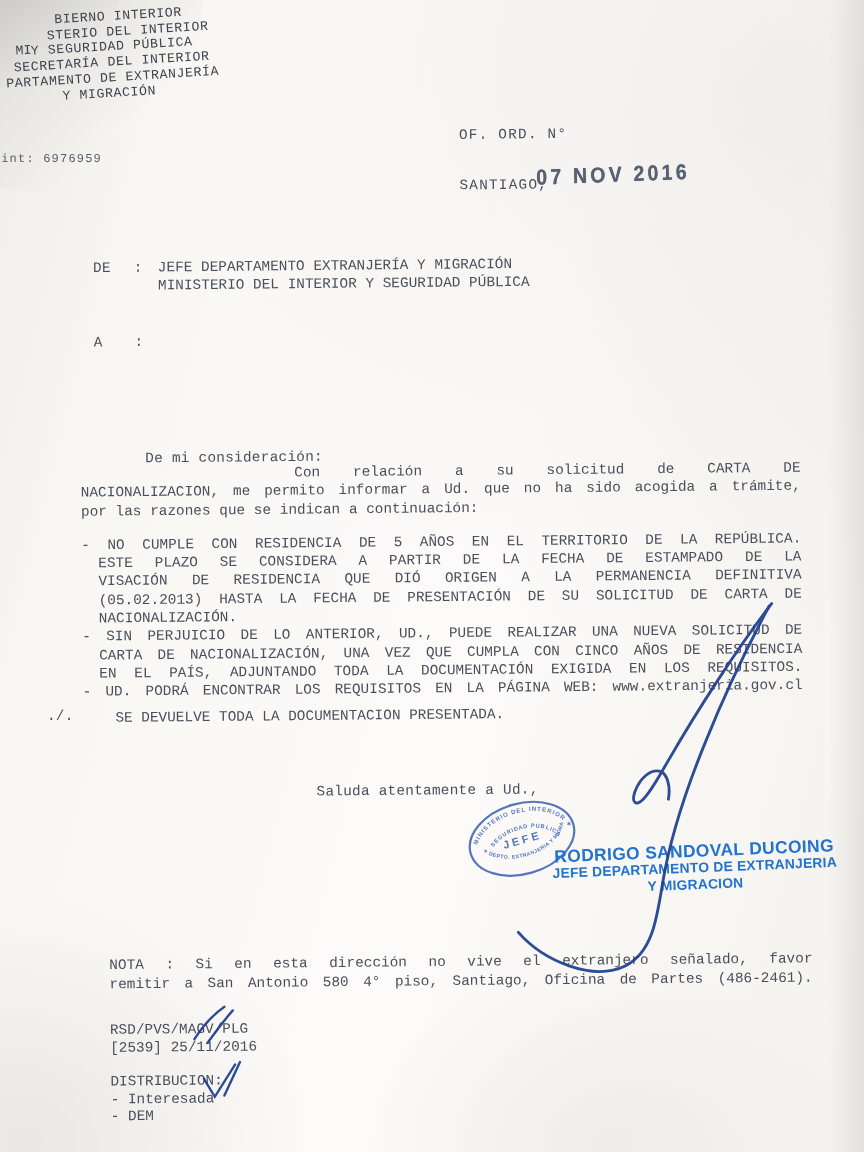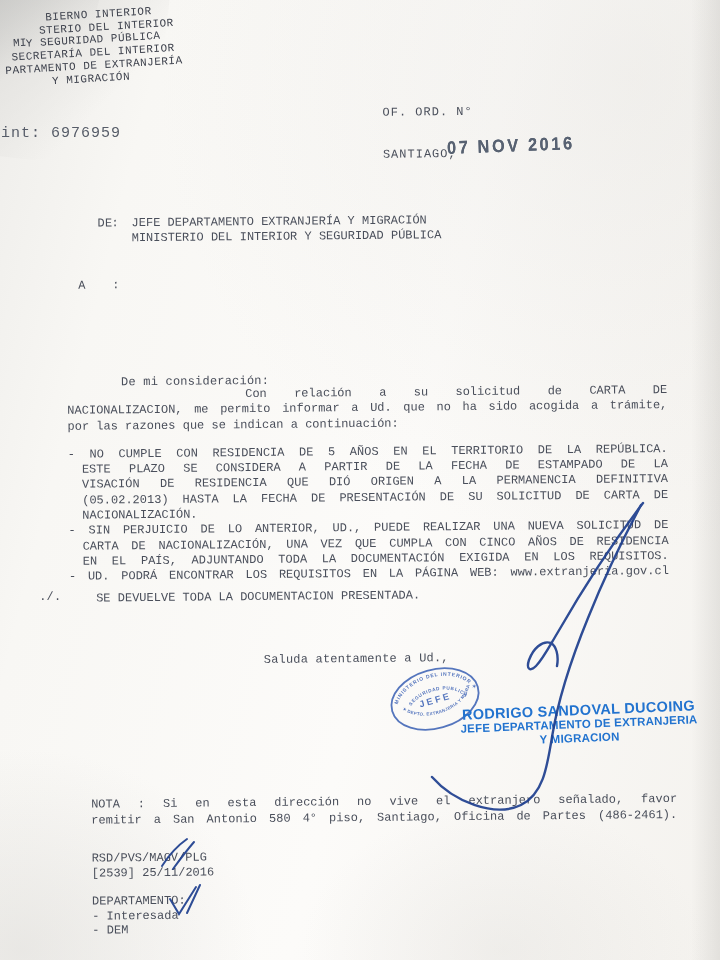--- a/index.html
+++ b/index.html
@@ -20,38 +20,38 @@
     background:linear-gradient(128deg,#c6c6c4 6%,#e4e3e0 42%,rgba(250,250,248,0) 72%);}
   .fold2{position:absolute;left:-20px;top:-30px;width:110px;height:120px;z-index:1;
     transform:rotate(14deg);border-bottom-right-radius:70%;opacity:.55;
     background:linear-gradient(135deg,#b9b9b7 4%,rgba(233,232,229,0) 66%);}
   
   .letterhead{position:absolute;left:2px;top:14px;z-index:2;transform:rotate(-3.4deg);
     transform-origin:0 0;font-size:11px;line-height:12.7px;letter-spacing:.5px;color:#3f434e;}
   .lh1{padding-left:43px}.lh2{padding-left:36px}.lh3{padding-left:22px}
   .lh4{padding-left:7px}.lh5{padding-left:0}.lh6{padding-left:46px}
   .mifrag{left:13px;top:36px;font-size:11px;color:#3f434e;z-index:2;transform:rotate(-3deg);}
-  .ref{left:1px;top:126px;font-size:15px;letter-spacing:1px;color:#565c68;z-index:2;}
+  .ref{left:1px;top:126px;font-size:10px;letter-spacing:1px;color:#565c68;z-index:2;}
   .ord{left:386px;top:106px;letter-spacing:1px;z-index:2;}
   .city{left:386px;top:148px;letter-spacing:1px;z-index:2;}
   .datestamp{position:absolute;left:447px;top:138px;z-index:3;color:#4b5668;
     font-family:"Liberation Sans","DejaVu Sans",sans-serif;font-weight:700;font-size:18px;
     letter-spacing:3px;transform:scaleX(.9) rotate(-2deg);transform-origin:0 50%;opacity:.92;
     text-shadow:0 0 .6px #4b5668;}
   .typed{position:absolute;inset:0;z-index:2;transform:rotate(-.55deg);transform-origin:360px 480px;}
   .body{position:absolute;left:68px;top:386px;width:600px;font-size:12px;line-height:15.3px;}
   .j{text-align:justify;text-align-last:justify;}
   .ind{padding-left:14px;}
   .p1first{padding-left:178px;}
   .sp{height:13px;}
   .devu{padding-left:27px;margin-top:6px;}
   .devmark{left:38px;top:587px;}
   .salut{left:122px;top:373px;}
   .closing{left:262px;top:652px;}
-  .delabel{left:80px;top:214px;margin-left:20px;}
+  .delabel{left:80px;top:214px;}
   .decolon{left:114px;top:214px;}
   .delines{position:absolute;left:134px;top:214px;font-size:12px;line-height:15.3px;white-space:nowrap;}
   .alabel{left:80px;top:276px;}
   .acolon{left:114px;top:276px;}
   .nota{position:absolute;left:88px;top:795px;width:586px;font-size:12px;line-height:15.5px;}
   .footer{position:absolute;left:88px;top:849px;font-size:12px;line-height:14.6px;}
   .fgap{height:14px;}
   
   .stamp{position:absolute;left:388px;top:666px;width:94px;height:66px;z-index:4;
     transform:rotate(-16deg);color:#3f64b6;opacity:.88;}
@@ -122,21 +122,21 @@
 
     <div class="nota">
       <div class="j">NOTA : Si en esta dirección no vive el extranjero señalado, favor</div>
       <div class="j">remitir a San Antonio 580 4° piso, Santiago, Oficina de Partes (486-2461).</div>
     </div>
 
     <div class="footer">
       <div>RSD/PVS/MAGV/PLG</div>
       <div>[2539] 25/11/2016</div>
       <div class="fgap"></div>
-      <div>DEPARTAMENTO:</div>
+      <div>DISTRIBUCION:</div>
       <div>- Interesada</div>
       <div>- DEM</div>
     </div>
   </div>
 
   <div class="datestamp">
     <span>07 NOV 2016</span>
   </div>
 
   <svg class="stamp" viewBox="0 0 112 76" aria-hidden="true">

